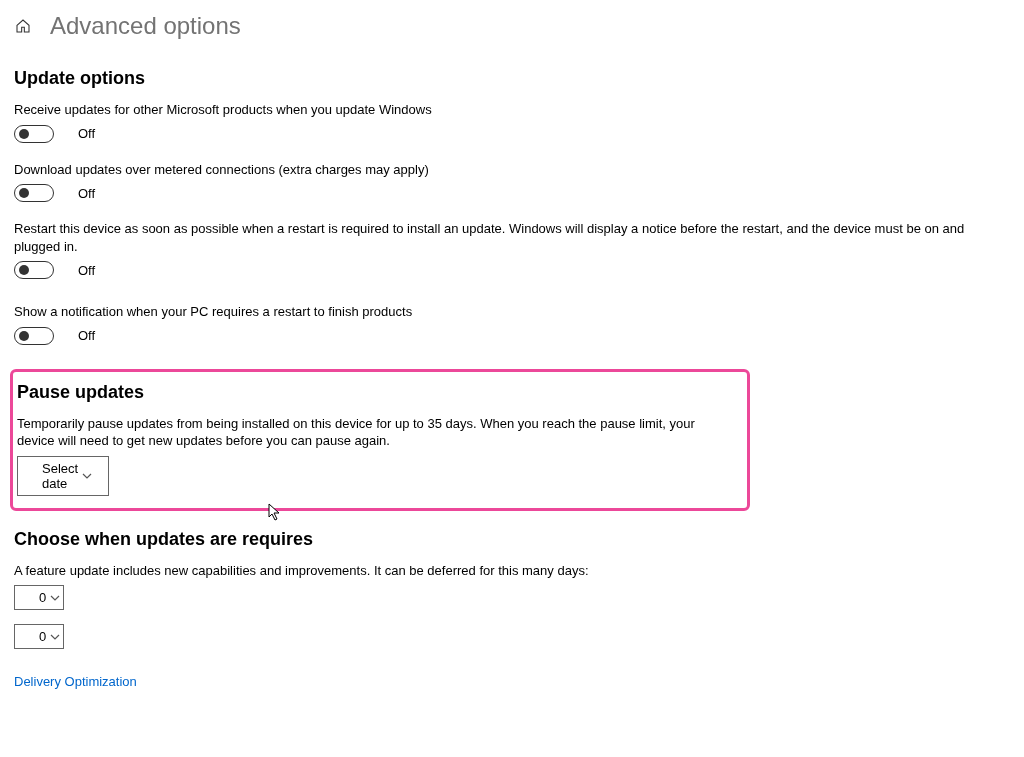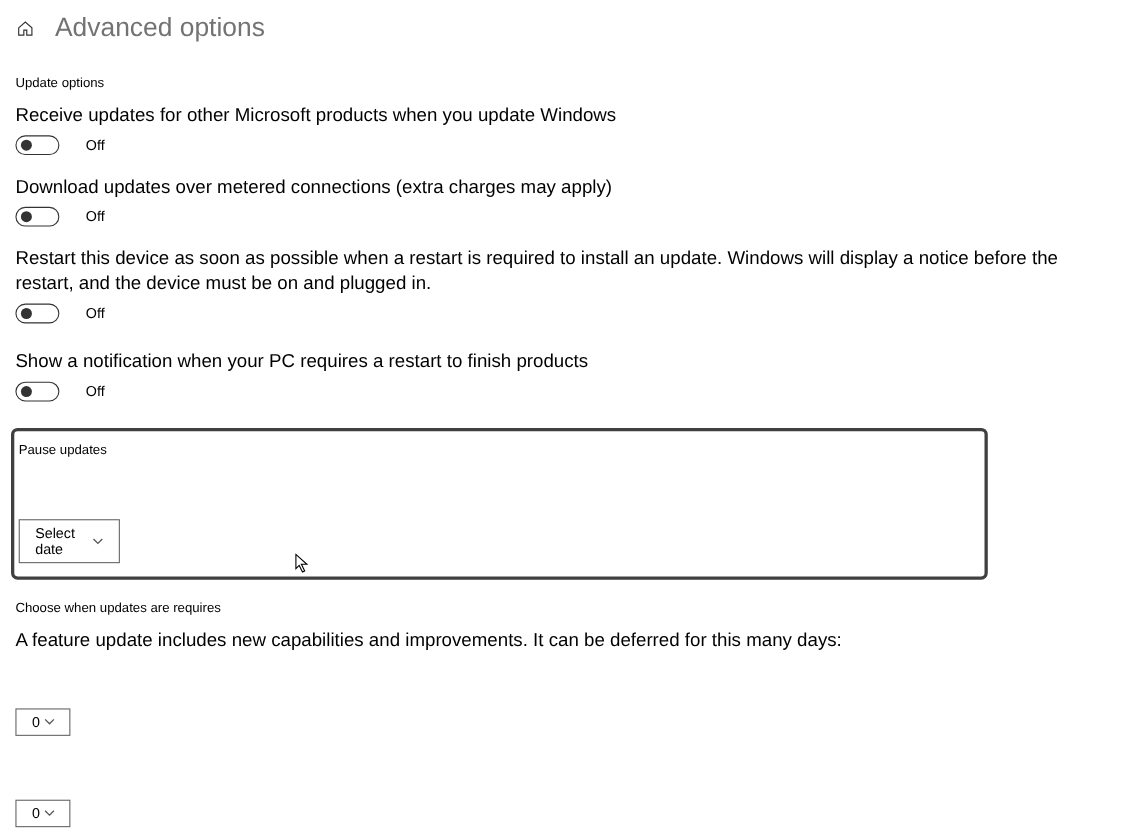--- a/index.html
+++ b/index.html
@@ -24,27 +24,27 @@
       align-items: center;
       justify-content: center;
     }
     .home-icon svg { width: 16px; height: 16px; }
     .page-title {
       font-size: 24px;
       font-weight: 400;
       color: #737373;
     }
     .section-heading {
-      font-size: 12px;
-      font-weight: 400;
+      font-size: 18px;
+      font-weight: 700;
       color: #000;
       margin-bottom: 12px;
     }
     .desc {
-      font-size: 17px;
+      font-size: 13px;
       color: #000;
       margin-bottom: 6px;
       line-height: 1.35;
     }
     .toggle-row {
       display: flex;
       align-items: center;
       gap: 24px;
       margin-bottom: 18px;
     }
@@ -65,46 +65,45 @@
       background: #333;
       top: 50%;
       left: 4px;
       transform: translateY(-50%);
     }
     .toggle-label {
       font-size: 13px;
       color: #000;
     }
     .highlight-box {
-      border: 3px solid #404040;
+      border: 3px solid #ec4899;
       border-radius: 6px;
       padding: 10px 8px 12px 2px;
       margin-bottom: 18px;
-      width: 888px;
+      width: 740px;
       margin-left: -4px;
     }
     .highlight-box .section-heading { margin-left: 2px; }
     .highlight-box .desc { margin-left: 2px; max-width: 700px; }
     .highlight-box .sublabel { margin-left: 2px; }
     .highlight-box .dropdown { margin-left: 2px; }
     .sublabel {
       font-size: 13px;
       margin-bottom: 6px;
     }
     .dropdown {
       display: inline-flex;
       align-items: center;
       gap: 4px;
       border: 1px solid #666;
-      padding: 4px 14px;
+      padding: 4px 24px;
       font-size: 13px;
       background: #fff;
       cursor: pointer;
       min-width: 50px;
-      margin-top: 44px;
     }
     .dropdown.dd-date { width: 92px; justify-content: space-between; }
     .dropdown.dd-num { width: 50px; justify-content: space-between; }
     .chevron {
       width: 10px;
       height: 10px;
       display: inline-flex;
     }
     .chevron svg { width: 10px; height: 10px; }
     .section { margin-bottom: 24px; }
@@ -177,20 +176,21 @@
     <div class="toggle">
         <div class="knob"></div>
       </div>
     <span class="toggle-label">Off</span>
   </div>
 </div>
 
 
 <div class="highlight-box">
   <h2 class="section-heading">Pause updates</h2>
+  <div class="desc">Temporarily pause updates from being installed on this device for up to 35 days. When you reach the pause limit, your device will need to get new updates before you can pause again.</div>
   <div class="dropdown dd-date">
     <span>Select date</span>
     <span class="chevron">
       <svg viewBox="0 0 10 10">
           <path d="M1 3 L5 7 L9 3" fill="none" stroke="#555" stroke-width="1.2"></path>
         </svg>
     </span>
   </div>
 </div>
 

